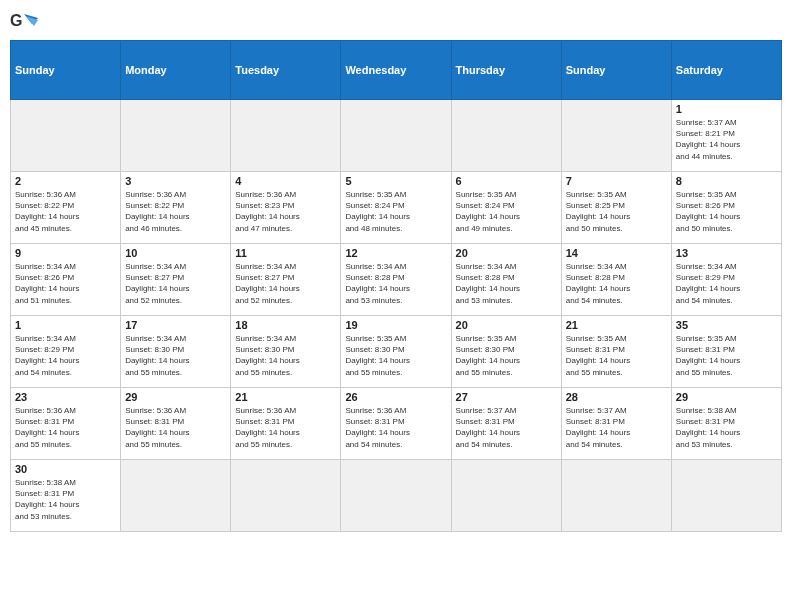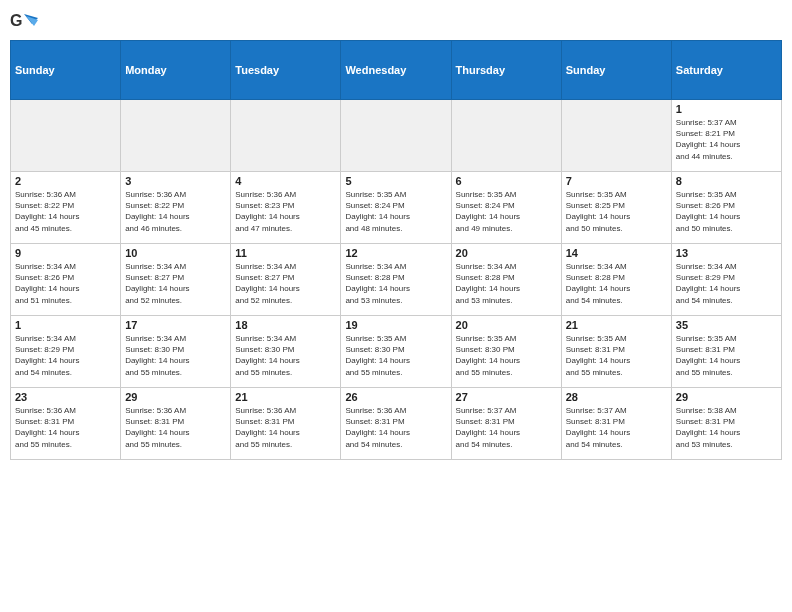--- a/index.html
+++ b/index.html
@@ -342,15 +342,30 @@
 and 54 minutes.</div>
           </td>
           <td>
             <span class="day-number">29</span>
             <div class="day-info" style="white-space: pre-line;">Sunrise: 5:38 AM
 Sunset: 8:31 PM
 Daylight: 14 hours
 and 53 minutes.</div>
           </td>
         </tr>
+        <tr class="week-row">
+          <td>
+            <span class="day-number">30</span>
+            <div class="day-info" style="white-space: pre-line;">Sunrise: 5:38 AM
+Sunset: 8:31 PM
+Daylight: 14 hours
+and 53 minutes.</div>
+          </td>
+          <td class="last-row"></td>
+          <td class="last-row"></td>
+          <td class="last-row"></td>
+          <td class="last-row"></td>
+          <td class="last-row"></td>
+          <td class="last-row"></td>
+        </tr>
       </tbody>
   </table>
 </div>
 
 </body></html>

